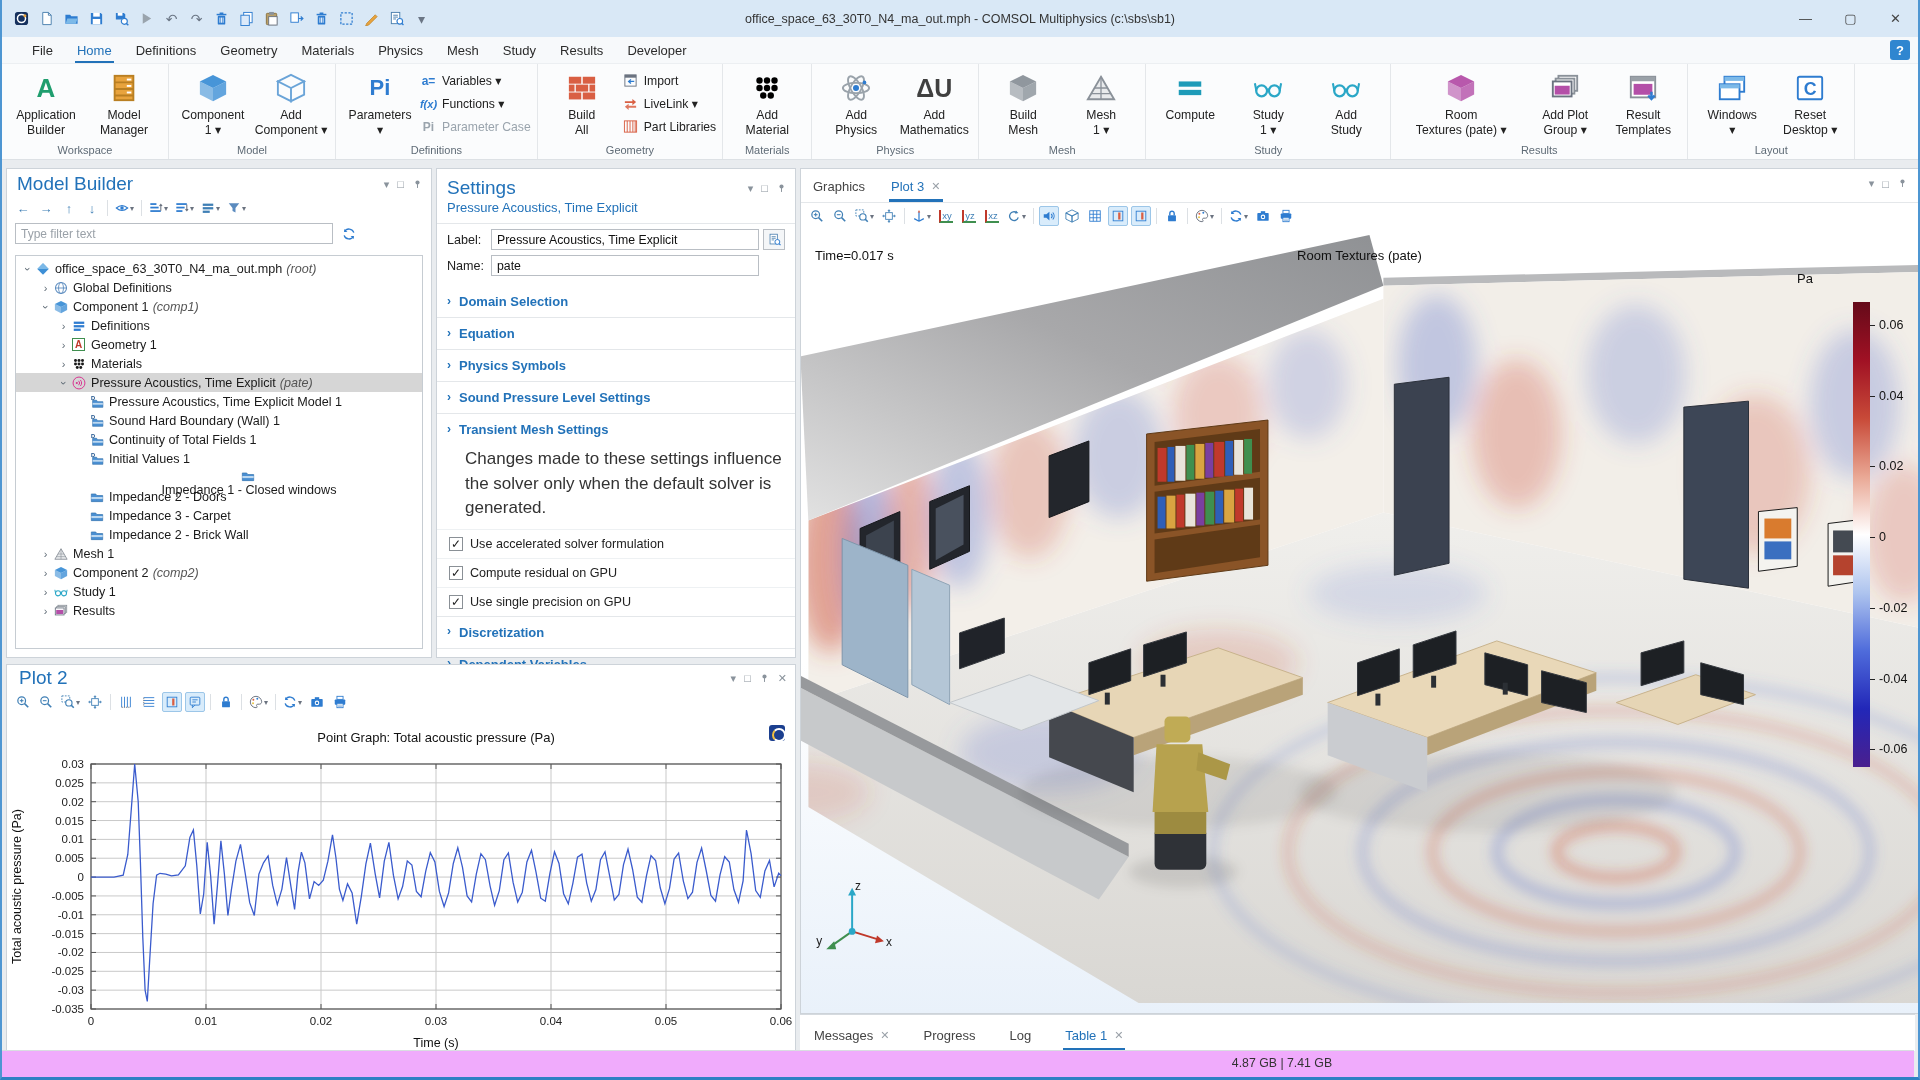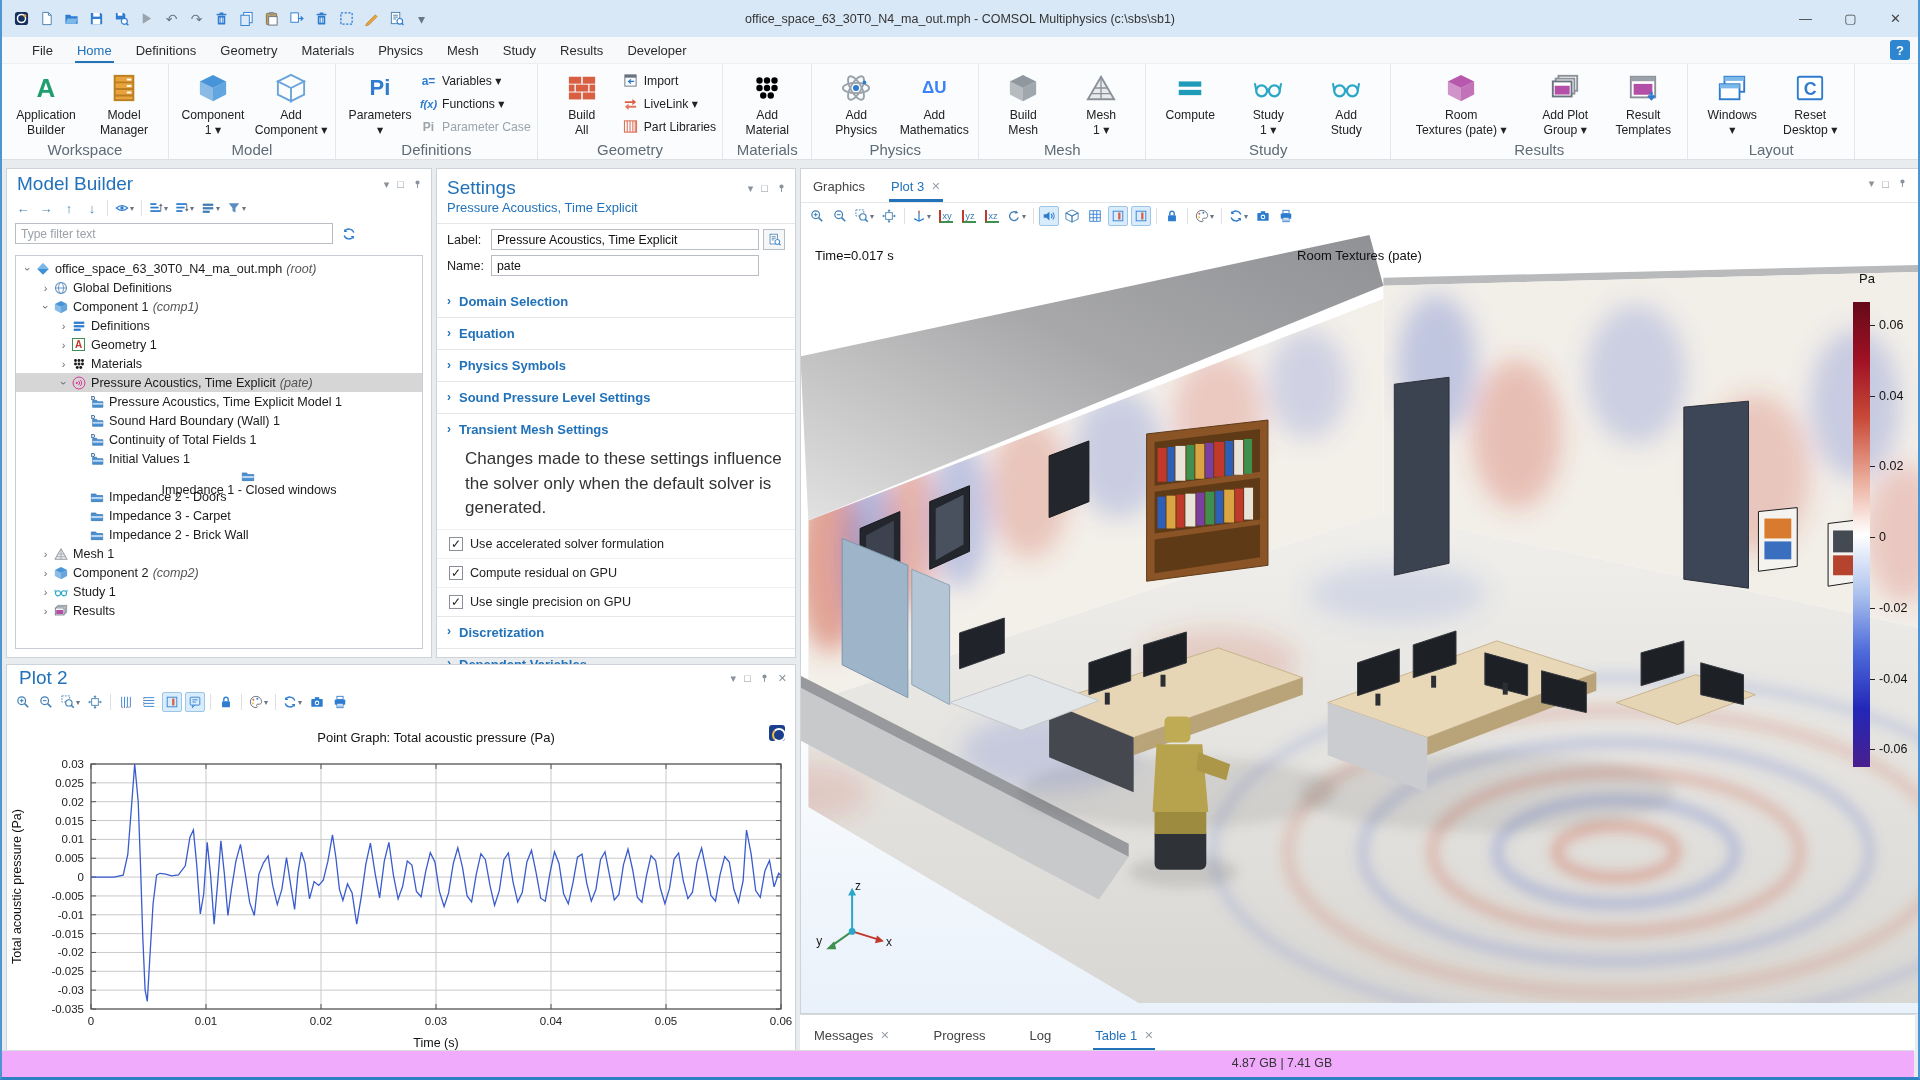--- a/index.html
+++ b/index.html
@@ -26,21 +26,21 @@
   .rgroup{height:100%;border-right:1px solid #e4e7ea;display:flex;flex-direction:column;padding:4px 6px 0 6px;}
   .rbuttons{flex:1;display:flex;align-items:flex-start;gap:2px;}
   .rbig{width:76px;display:flex;flex-direction:column;align-items:center;padding-top:3px;}
   .rbig.wide{width:128px;}
   .rbig .bicon{width:34px;height:34px;display:flex;align-items:center;justify-content:center;margin-bottom:3px;}
   .rbig .blabel{font-size:12.2px;color:#222;text-align:center;line-height:1.25;}
   .rsmallcol{display:flex;flex-direction:column;justify-content:flex-start;padding-top:4px;gap:6px;}
   .rsmall{display:flex;align-items:center;gap:5px;font-size:12.2px;color:#222;}
   .rsmall.disabled{color:#9aa4ad;}
   .rsmall .sicon{width:17px;height:17px;display:flex;align-items:center;justify-content:center;}
-  .rlabel{height:18px;font-size:15px;color:#5f6b76;text-align:center;line-height:18px;}
+  .rlabel{height:18px;font-size:11px;color:#5f6b76;text-align:center;line-height:18px;}
   .glyph{font-weight:bold;}
   
   .panel{position:absolute;background:#fff;border:1px solid #cdd3d9;}
   .phead{display:flex;align-items:center;padding:4px 8px 0 10px;}
   .ptitle{font-size:19px;color:#2272b9;}
   .pcontrols{margin-left:auto;display:flex;gap:8px;color:#8a939c;font-size:11px;align-items:center;}
   .toolrow{display:flex;align-items:center;gap:3px;padding:3px 6px;}
   .tbtn{min-width:20px;height:20px;display:flex;align-items:center;justify-content:center;color:#3f7fb5;font-size:13px;border:1px solid transparent;border-radius:2px;padding:0 1px;}
   .tbtn svg{width:14px;height:14px;}
   .tbtn.pressed{background:#d9ecfb;border-color:#9cc6e8;}
@@ -74,21 +74,21 @@
   .gtab{font-size:13px;color:#444;padding-bottom:8px;position:relative;display:flex;gap:7px;align-items:center;}
   .gtab.active{color:#2272b9;}
   .gtab.active::after{content:"";position:absolute;left:-2px;right:-2px;bottom:0;height:3px;background:#2272b9;}
   .gtab .x{color:#9aa1a8;font-size:11px;}
   .canvas3d{position:absolute;left:0;top:66px;right:0;bottom:0;background:linear-gradient(#ffffff 55%,#e9f1fa);overflow:hidden;}
   .gfx-label{position:absolute;font-size:13px;color:#111;}
   .colorbar{position:absolute;width:17px;background:#ccc;}
   .cbtick{position:absolute;font-size:12.5px;color:#111;left:26px;transform:translateY(-50%);}
   .cbnotch{position:absolute;width:5px;height:1px;background:#222;left:17px;}
   
-  .btabs{position:absolute;display:flex;align-items:flex-end;gap:44px;padding-left:14px;background:#fff;border-top:1px solid #d5dadf;}
+  .btabs{position:absolute;display:flex;align-items:flex-end;gap:34px;padding-left:14px;background:#fff;border-top:1px solid #d5dadf;}
   .statusbar{position:absolute;left:0;right:4px;bottom:0;height:27px;background:#f0abfc;border-top:1px solid #d9dde1;}
   .statusbar span{position:absolute;left:1060px;width:440px;text-align:center;top:5px;font-size:12.3px;color:#333;}
   .logo-chip{width:16px;height:16px;border-radius:3px;background:#1b3f8f;position:relative;flex:none;}
   .logo-chip::after{content:"";position:absolute;left:3px;top:3px;width:10px;height:10px;border-radius:50%;border:2px solid #fff;border-left-color:#f0c040;}
 </style>
 </head>
 <body>
 
 <svg width="0" height="0" style="position:absolute" aria-hidden="true">
   <defs>
@@ -612,21 +612,21 @@
           <div class="rbig">
             <div class="bicon">
               <svg width="30" height="30">
                 <use href="#s-atom"></use>
               </svg>
             </div>
             <div class="blabel">Add<br>Physics</div>
           </div>
           <div class="rbig">
             <div class="bicon">
-              <span class="glyph" style="font-size:17px;color:#3b82f6;">ΔU</span>
+              <span class="glyph" style="font-size:25px;color:#404040;">ΔU</span>
             </div>
             <div class="blabel">Add<br>Mathematics</div>
           </div>
         </div>
         <div class="rlabel">Physics</div>
       </div>
       <div class="rgroup">
         <div class="rbuttons">
           <div class="rbig">
             <div class="bicon">
@@ -1525,21 +1525,21 @@
           <path d="M-26 18l8-8 2 8Z" fill="#3f8f4f"></path>
           <circle cx="0" cy="0" r="3.4" fill="#2aa7c7"></circle>
           <text id="ax-z" x="3" y="-42" font-size="12" fill="#222">z</text>
           <text id="ax-x" x="34" y="15" font-size="12" fill="#222">x</text>
           <text id="ax-y" x="-36" y="14" font-size="12" fill="#222">y</text>
         </g>
       </svg>
 
       
       <div id="colorbar" class="colorbar" style="left: 1052px; top: 67px; height: 465px; background: linear-gradient(rgb(101, 10, 25), rgb(160, 17, 36), rgb(200, 74, 56), rgb(233, 167, 148), rgb(255, 255, 255), rgb(174, 196, 238), rgb(79, 108, 219), rgb(34, 39, 184), rgb(74, 31, 142));"></div>
-      <span class="gfx-label" id="cb-unit" style="left:1058px;top:36px;">Pa</span>
+      <span class="gfx-label" id="cb-unit" style="left:996px;top:36px;">Pa</span>
       <div id="cb-ticks">
           <span class="cbtick" style="left: 1078px; top: 89.9848px;">0.06</span>
           <span class="cbnotch" style="left: 1069px; top: 89.9848px;"></span>
           <span class="cbtick" style="left: 1078px; top: 160.707px;">0.04</span>
           <span class="cbnotch" style="left: 1069px; top: 160.707px;"></span>
           <span class="cbtick" style="left: 1078px; top: 231.43px;">0.02</span>
           <span class="cbnotch" style="left: 1069px; top: 231.43px;"></span>
           <span class="cbtick" style="left: 1078px; top: 302.152px;">0</span>
           <span class="cbnotch" style="left: 1069px; top: 302.152px;"></span>
           <span class="cbtick" style="left: 1078px; top: 372.875px;">-0.02</span>

